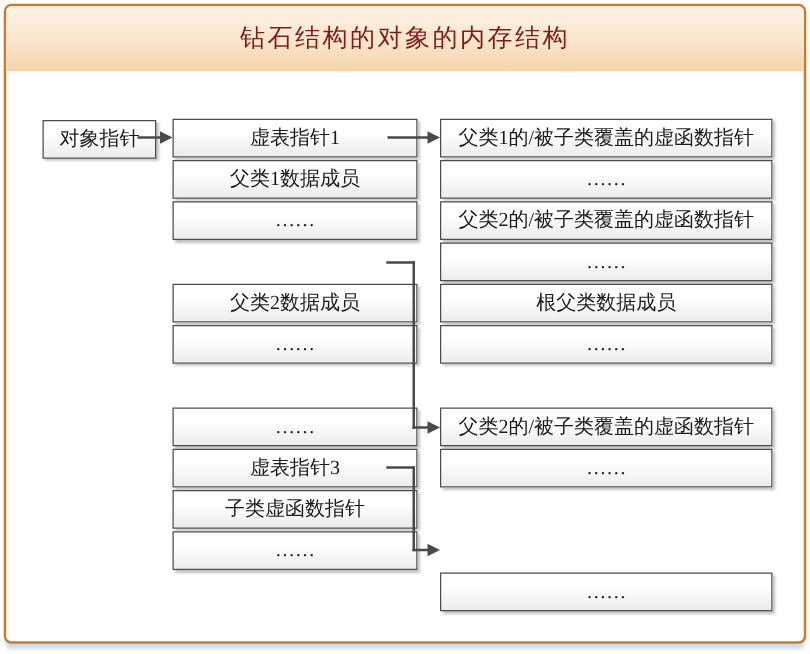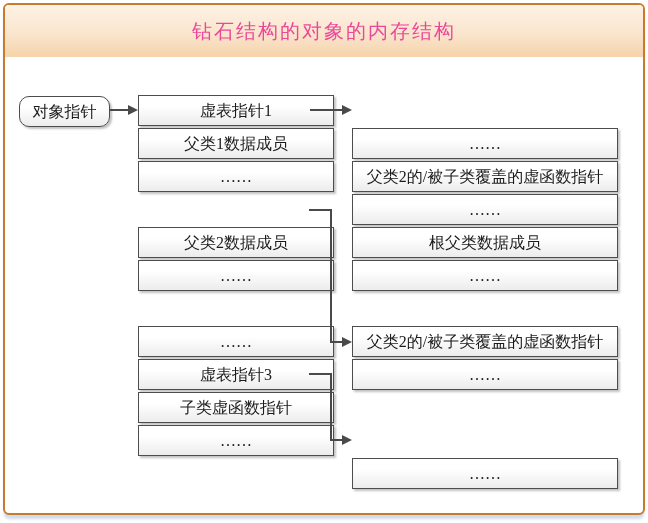--- a/index.html
+++ b/index.html
@@ -39,21 +39,21 @@
   .title {
     position: absolute;
     left: 0;
     top: 5px;
     width: 648px;
     height: 52px;
     line-height: 52px;
     text-align: center;
     font-size: 20px;
     letter-spacing: 2px;
-    color: #ec4899;
+    color: #7f1d1d;
   }
   
   .cell {
     position: absolute;
     box-sizing: border-box;
     height: 31px;
     border: 1px solid #4d4d4d;
     background: linear-gradient(180deg, #ffffff 35%, #ececec 100%);
     box-shadow: 2px 2px 2px rgba(120,120,120,0.45);
     text-align: center;
@@ -82,32 +82,33 @@
   }
 </style>
 </head>
 <body>
 
 <div id="stage">
   <div class="card"></div>
   <div class="header"></div>
   <div class="title">钻石结构的对象的内存结构</div>
 
-  <div class="cell" style="left:19px; top:96px; width:91px;border-radius:10px;">对象指针</div>
+  <div class="cell" style="left:34px; top:96px; width:91px;">对象指针</div>
 
   <div class="cell col-left" style="top:95px">虚表指针1</div>
   <div class="cell col-left" style="top:128px">父类1数据成员</div>
   <div class="cell col-left" style="top:161px">……</div>
   <div class="cell col-left" style="top:227px">父类2数据成员</div>
   <div class="cell col-left" style="top:260px">……</div>
   <div class="cell col-left" style="top:326px">……</div>
   <div class="cell col-left" style="top:359px">虚表指针3</div>
   <div class="cell col-left" style="top:392px">子类虚函数指针</div>
   <div class="cell col-left" style="top:425px">……</div>
 
+  <div class="cell col-right" style="top:95px">父类1的/被子类覆盖的虚函数指针</div>
   <div class="cell col-right" style="top:128px">……</div>
   <div class="cell col-right" style="top:161px">父类2的/被子类覆盖的虚函数指针</div>
   <div class="cell col-right" style="top:194px">……</div>
   <div class="cell col-right" style="top:227px">根父类数据成员</div>
   <div class="cell col-right" style="top:260px">……</div>
 
   <div class="cell col-right" style="top:326px">父类2的/被子类覆盖的虚函数指针</div>
   <div class="cell col-right" style="top:359px">……</div>
 
   <div class="cell col-right" style="top:458px">……</div>

